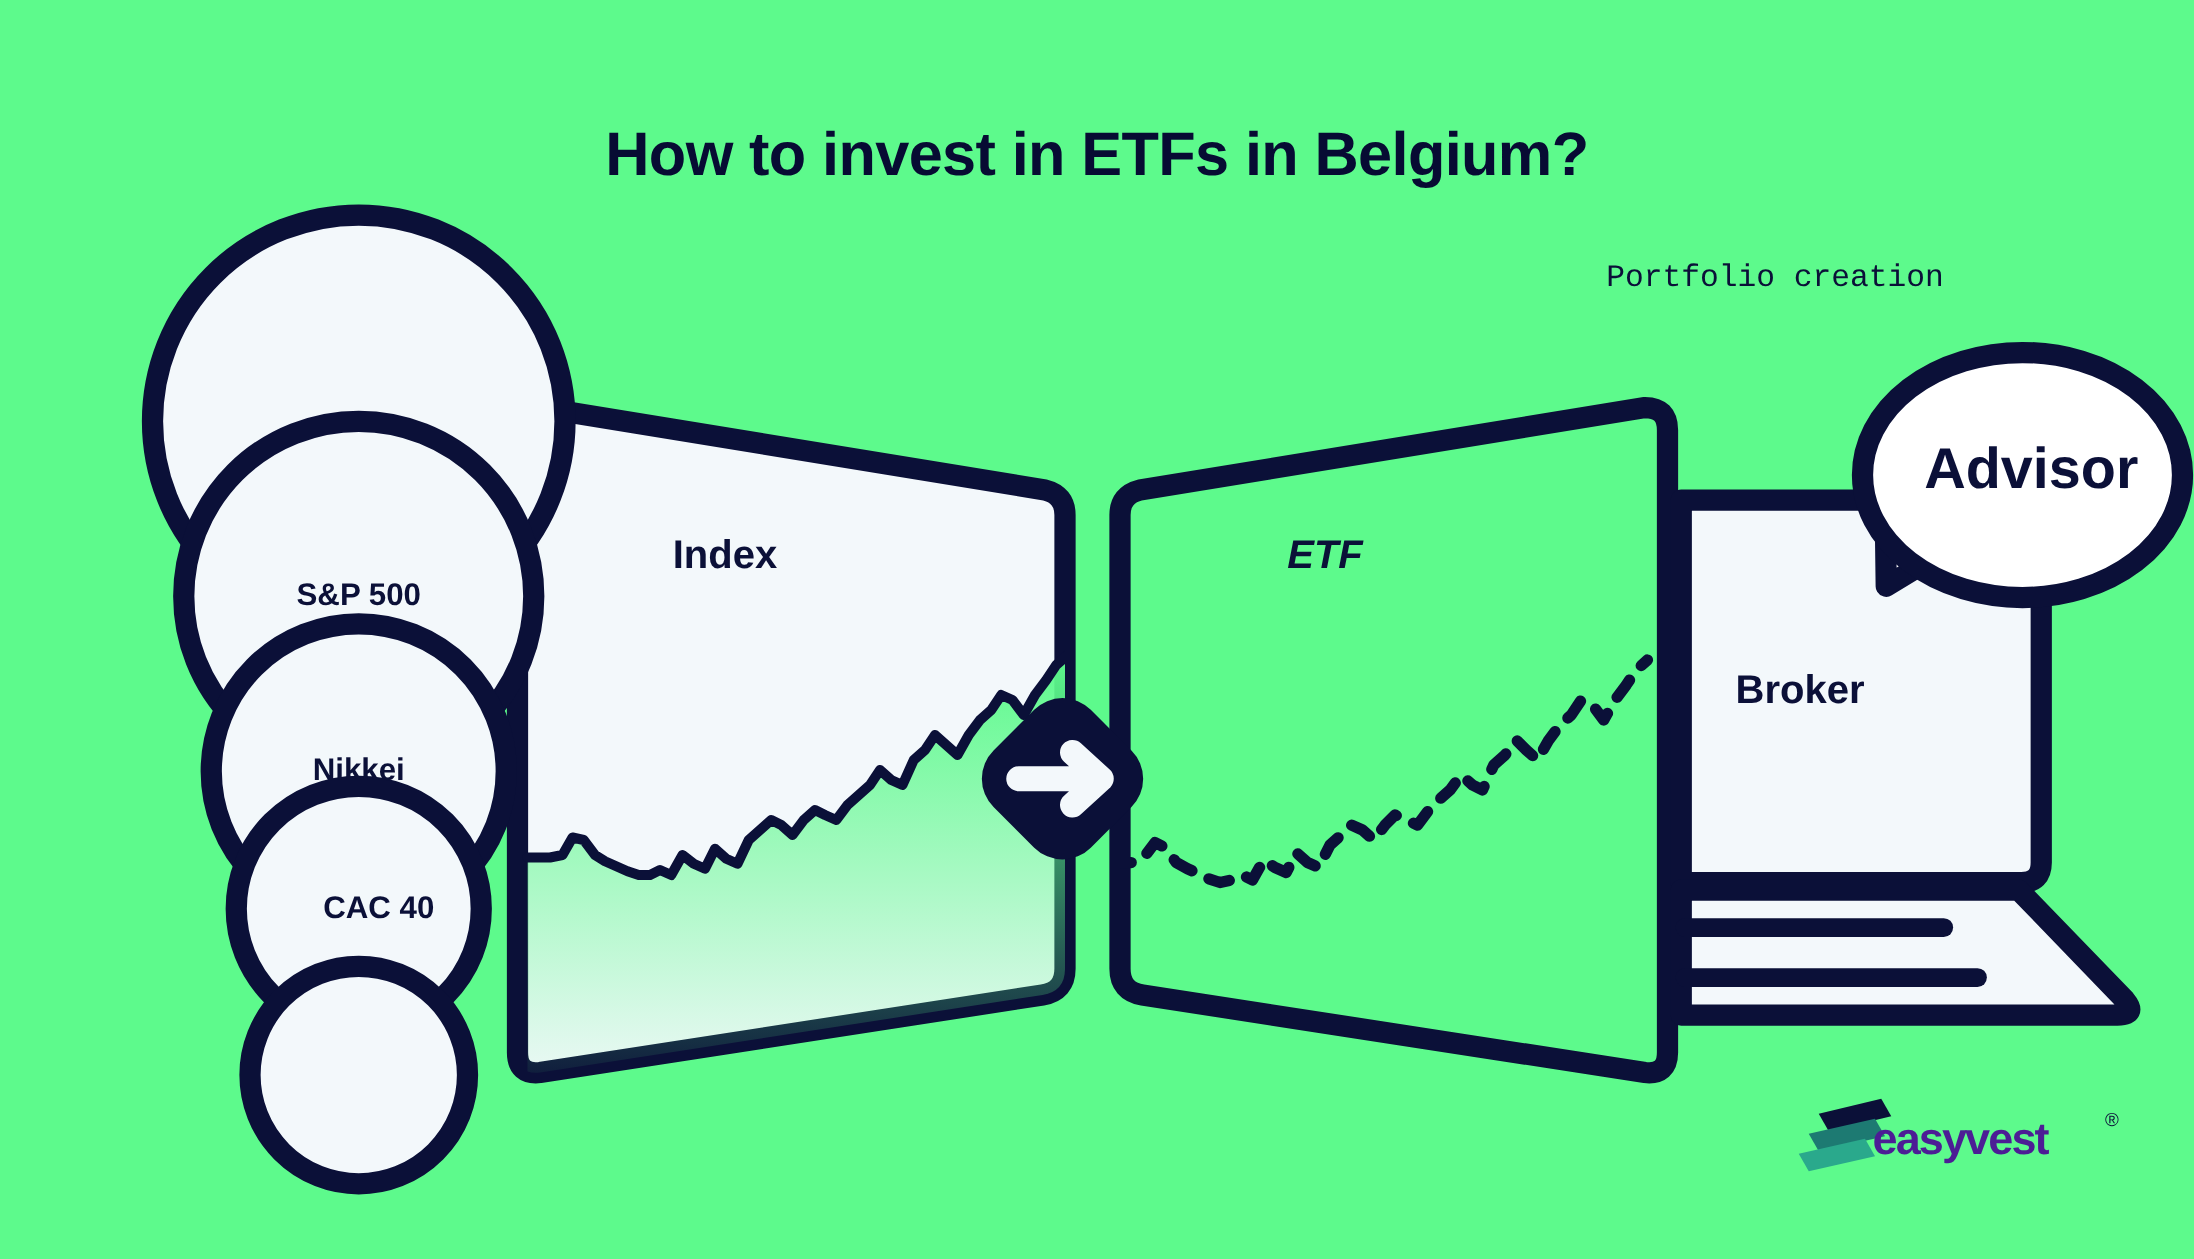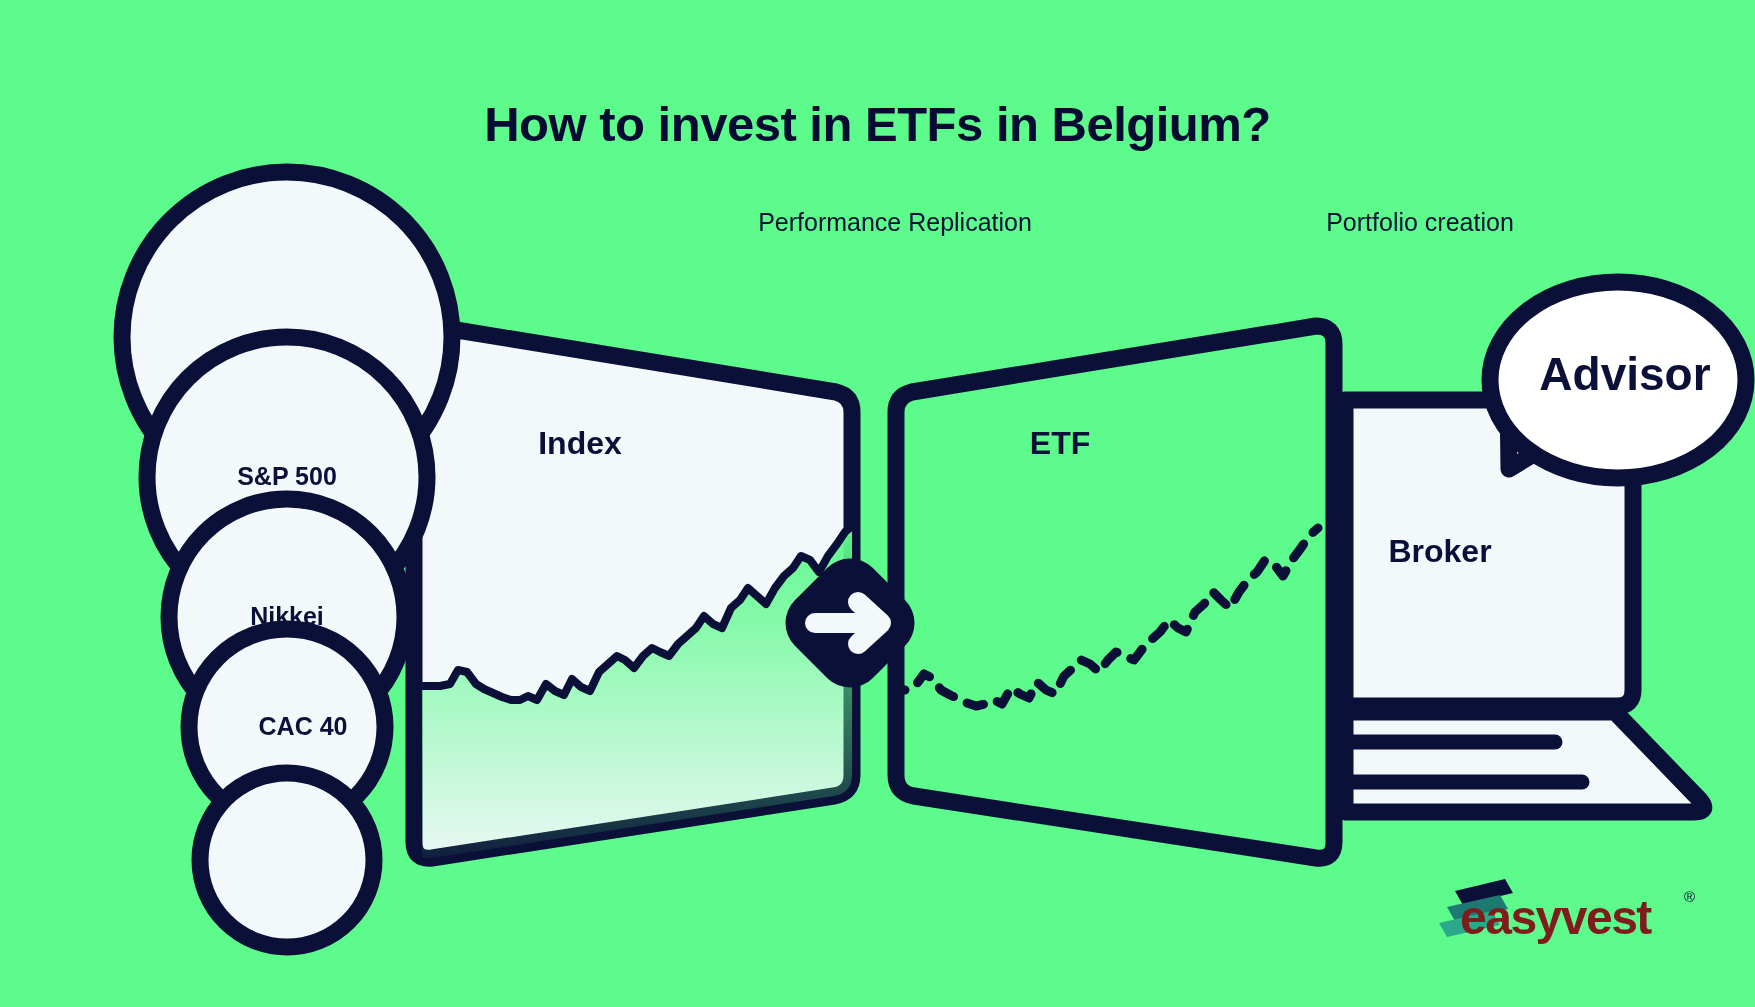--- a/index.html
+++ b/index.html
@@ -31,21 +31,21 @@
   .col-label {
     position: absolute;
     font-size: 25px;
     color: #0b1038;
     font-weight: 400;
     text-align: center;
     white-space: nowrap;
   }
   #label-reference { left: 118px; top: 208px; width: 340px; }
   #label-performance { left: 610px; top: 208px; width: 570px; }
-  #label-portfolio { left: 1200px; top: 208px; width: 440px; }
+  #label-portfolio { left: 1200px; top: 208px; width: 440px; font-family: Liberation Mono, monospace; }
 
   #artboard {
     position: absolute;
     left: 0;
     top: 0;
     width: 1755px;
     height: 1007px;
   }
   .circle-label {
     position: absolute;
@@ -59,52 +59,51 @@
   .panel-label {
     position: absolute;
     text-align: center;
     font-size: 32px;
     font-weight: bold;
     color: #0b1038;
     white-space: nowrap;
     pointer-events: none;
   }
   #label-index { left: 420px; top: 425px; width: 320px; }
-  #label-etf { left: 900px; top: 425px; width: 320px; }
+  #label-etf { left: 900px; top: 425px; width: 320px; font-style: italic; }
   #label-broker { left: 1280px; top: 533px; width: 320px; }
   #label-advisor {
     left: 1460px; top: 347px; width: 330px;
     font-size: 46px;
   }
   #logo-text {
     position: absolute;
-    left: 1460px;
+    left: 1498px;
     top: 890px;
-    font-size: 48px;
-    font-weight: bold;
-    color: #7f1d1d;
+    font-size: 36px;
+    font-weight: bold;
+    color: #4c1d95;
     letter-spacing: -1.5px;
   }
   #logo-reg {
     position: absolute;
     left: 1684px;
     top: 888px;
     font-size: 15px;
     color: #0b1038;
   }
 </style>
 </head>
 <body>
 
 <div id="stage">
 
   <div id="title">How to invest in ETFs in Belgium?</div>
 
   <div class="col-label" id="label-reference">Reference Index</div>
-  <div class="col-label" id="label-performance">Performance Replication</div>
   <div class="col-label" id="label-portfolio">Portfolio creation</div>
 
   <svg id="artboard" viewBox="0 0 1755 1007">
     <defs>
       <linearGradient id="indexFill" x1="0" y1="0" x2="0" y2="1">
         <stop offset="0%" stop-color="#5dfa8c" stop-opacity="1"></stop>
         <stop offset="100%" stop-color="#5dfa8c" stop-opacity="0"></stop>
       </linearGradient>
       <clipPath id="indexClip">
         <path d="M 432 326

